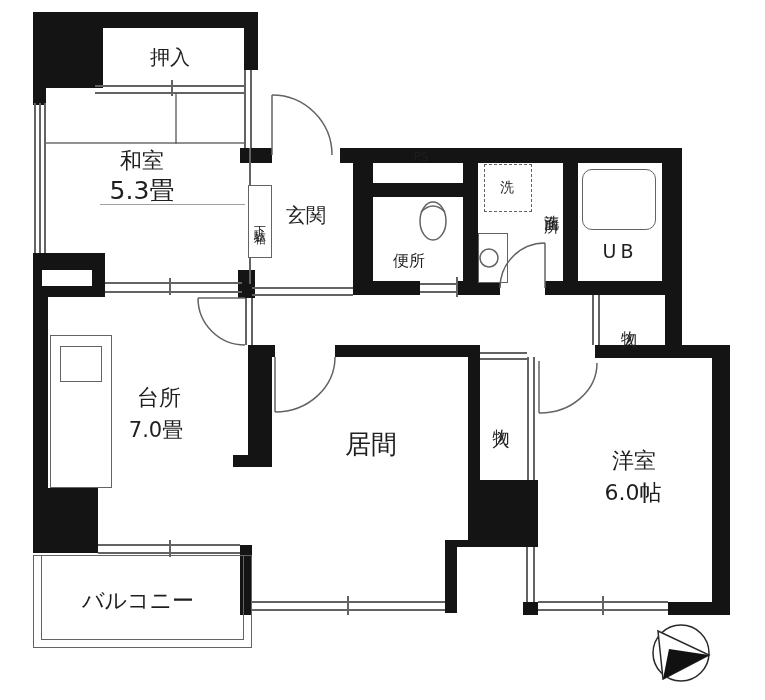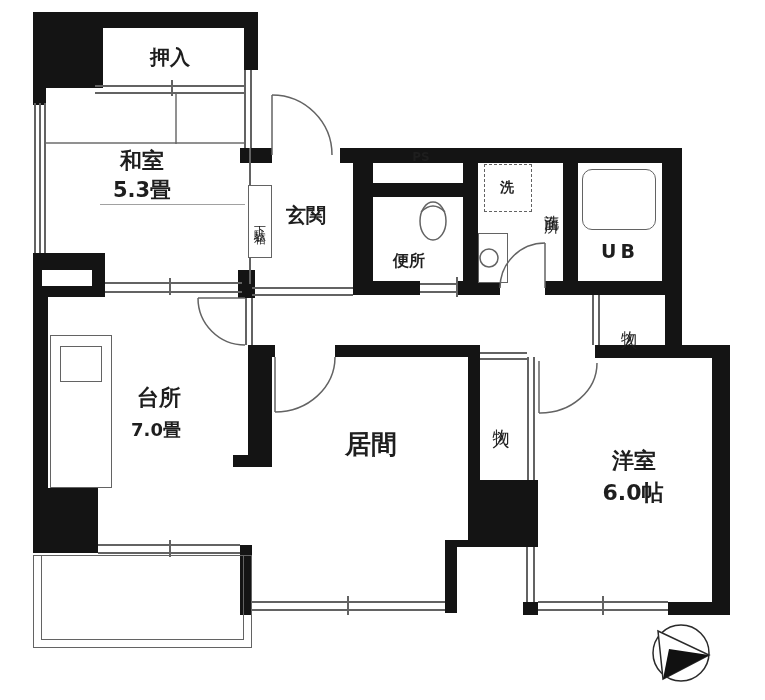--- a/index.html
+++ b/index.html
@@ -4,21 +4,21 @@
 <style>
   :root{ --wall:#141414; --line:#636363; --bg:#ffffff; --text:#1e1e1e; }
   html,body{margin:0;padding:0;background:#fff;}
   .plan{position:relative;width:765px;height:700px;background:var(--bg);overflow:hidden;
         font-family:"DejaVu Sans","Liberation Sans",sans-serif;}
   .wall{position:absolute;background:var(--wall);}
   .ln{position:absolute;background:var(--line);}
   .box{position:absolute;border:1.5px solid var(--line);box-sizing:border-box;background:#fff;}
   .dash{border-style:dashed;border-width:1px;}
   .noBg{background:transparent;}
-  .lbl{position:absolute;transform:translate(-50%,-50%);color:var(--text);font-weight:700;
+  .lbl{position:absolute;transform:translate(-50%,-50%);color:var(--text);font-weight:400;
        white-space:nowrap;line-height:1;}
   .vlbl{position:absolute;transform:translate(-50%,-50%);color:var(--text);font-weight:500;
         writing-mode:vertical-rl;text-orientation:upright;line-height:1;letter-spacing:2px;}
   svg.overlay{position:absolute;left:0;top:0;}
   .arc{fill:none;stroke:var(--line);stroke-width:1.5px;}
   .fix{fill:#fff;stroke:var(--line);stroke-width:1.5px;}
   .compass-line{fill:none;stroke:#2a2a2a;stroke-width:1.5px;}
 </style>
 </head>
 <body>
@@ -131,29 +131,30 @@
 
     <circle class="fix" cx="489" cy="258" r="9"></circle>
 
     <circle class="compass-line" cx="681" cy="653" r="28"></circle>
     <polygon points="658,631 709,655 663,679" fill="#ffffff" stroke="#2a2a2a" stroke-width="1.5"></polygon>
     <polygon points="663,679 709,655 669,649" fill="#111111"></polygon>
   </svg>
 
   <div class="lbl" style="left:170px;top:57px;font-size:20px">押入</div>
   <div class="lbl" style="left:142px;top:161px;font-size:22px">和室</div>
-  <div class="lbl" style="left:142px;top:190px;font-size:21px">5.3畳</div>
+  <div class="lbl" style="left:142px;top:190px;font-size:25px">5.3畳</div>
   <div class="lbl" style="left:306px;top:215px;font-size:20px">玄関</div>
   <div class="vlbl" style="left:260px;top:222px;font-size:12px;letter-spacing:4px">下駄箱</div>
   <div class="lbl" style="left:421px;top:157px;font-size:12px">PS</div>
   <div class="lbl" style="left:409px;top:261px;font-size:16px">便所</div>
   <div class="lbl" style="left:507px;top:187px;font-size:14px">洗</div>
   <div class="vlbl" style="left:551px;top:206px;font-size:15px">洗面所</div>
   <div class="lbl" style="left:620px;top:251px;font-size:19px;letter-spacing:4px">UB</div>
   <div class="vlbl" style="left:629px;top:320px;font-size:16px">物入</div>
   <div class="vlbl" style="left:501px;top:417px;font-size:17px">物入</div>
   <div class="lbl" style="left:159px;top:398px;font-size:22px">台所</div>
-  <div class="lbl" style="left:156px;top:430px;font-size:18px">7.0畳</div>
+  <div class="lbl" style="left:156px;top:430px;font-size:21px">7.0畳</div>
   <div class="lbl" style="left:371px;top:444px;font-size:26px">居間</div>
   <div class="lbl" style="left:634px;top:461px;font-size:22px">洋室</div>
   <div class="lbl" style="left:633px;top:493px;font-size:22px">6.0帖</div>
+  <div class="lbl" style="left:138px;top:601px;font-size:22px">バルコニー</div>
 
 </div>
 
 </body></html>

